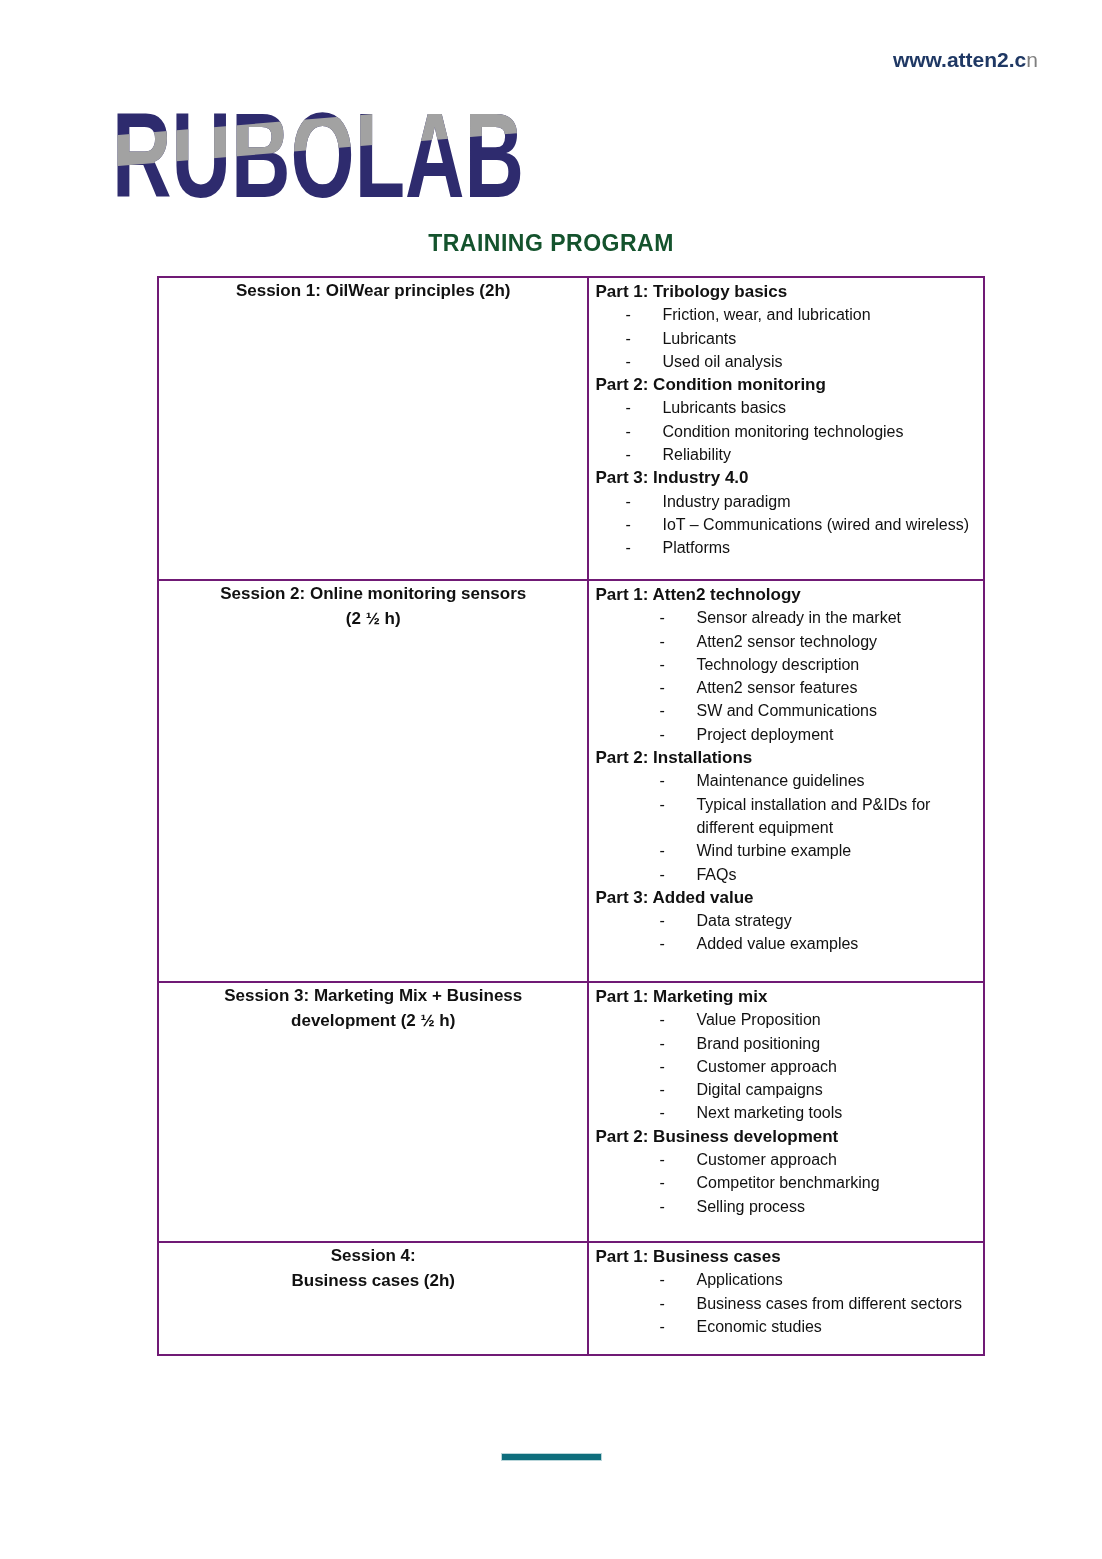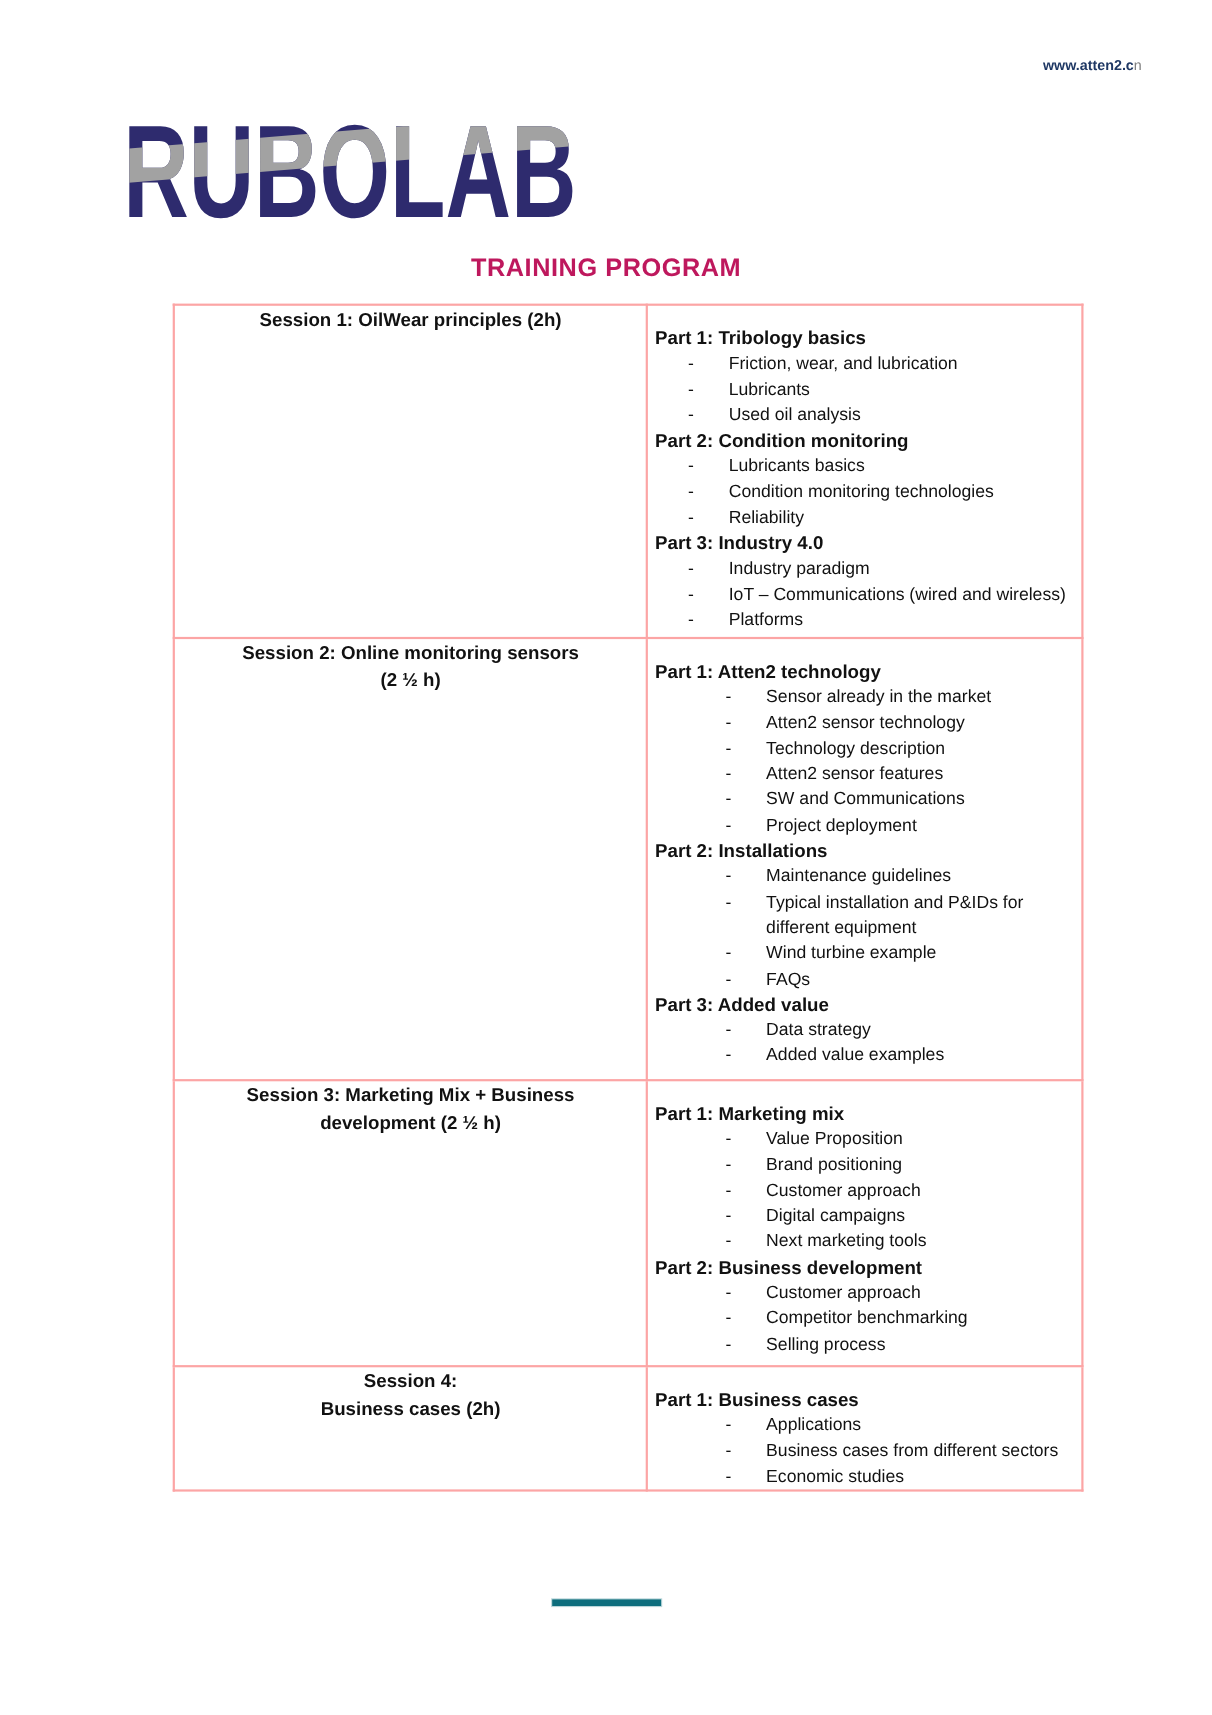--- a/index.html
+++ b/index.html
@@ -16,41 +16,41 @@
     width:1102px;height:1559px;position:relative;
     font-family:"Liberation Sans", sans-serif;
     color:var(--ink);
   }
   
   .logo-wrap{position:absolute;left:106px;top:90px;width:450px;height:130px;}
   .contact-block{
     position:absolute;top:46px;right:64px;text-align:right;
     font-size:19px;line-height:27px;color:var(--contact-gray);
   }
-  .website-line{font-size:13px;line-height:27px;}
+  .website-line{font-size:21px;line-height:27px;}
   .website-bold{font-weight:bold;color:var(--website-navy);}
   .website-tail{color:var(--contact-gray);}
   
   .page-title{
     position:absolute;top:230px;left:0;width:1102px;text-align:center;
-    font-size:23px;font-weight:bold;letter-spacing:0.5px;color:#be185d;
+    font-size:23px;font-weight:bold;letter-spacing:0.5px;color:#14532d;
   }
   
   table.program{
     position:absolute;left:157px;top:276px;
     border-collapse:collapse;table-layout:fixed;width:828px;
   }
   table.program td{
-    border:2px solid #fca5a5;vertical-align:top;
+    border:2px solid #701a75;vertical-align:top;
   }
   td.session-cell{
     width:394px;text-align:center;vertical-align:middle;
     font-weight:bold;font-size:17px;line-height:25px;
   }
-  td.content-cell{width:362px;padding:18px 6px 0 6px;margin-left:48px;}
+  td.content-cell{width:362px;padding:2px 6px 0 6px;margin-left:48px;}
   tr:nth-child(1){height:303px;}
   tr:nth-child(2){height:402px;}
   tr:nth-child(3){height:260px;border-radius:13px;}
   tr:nth-child(4){height:113px;}
   .part-heading{font-weight:bold;font-size:17px;line-height:23.3px;}
   .bullet{display:flex;font-size:16px;line-height:23.3px;}
   .bullet.b1{padding-left:30px;}
   .bullet.b2{padding-left:64px;}
   .dash{flex:0 0 37px;}
   .btext{flex:1 1 auto;}

